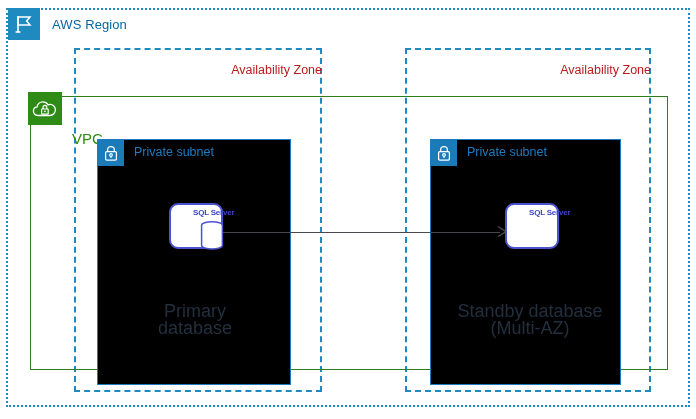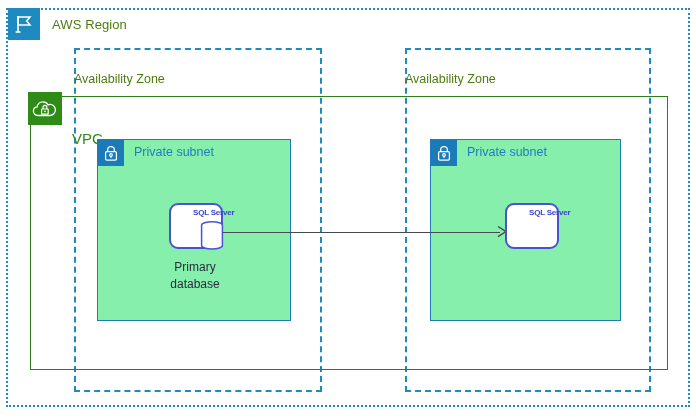--- a/index.html
+++ b/index.html
@@ -5,64 +5,64 @@
   html,body{margin:0;padding:0;}
   body{width:696px;height:419px;background:#ffffff;position:relative;
        font-family:"Liberation Sans",sans-serif;overflow:hidden;}
   #canvas{position:absolute;left:0;top:0;width:696px;height:419px;}
 
   
   .region-box{position:absolute;left:6px;top:8px;width:684px;height:399px;
       border:2px dotted #1f8ac0;box-sizing:border-box;}
   .region-icon{position:absolute;left:8px;top:8px;width:32px;height:32px;
       background:#1f8ac0;display:flex;align-items:center;justify-content:center;}
-  .region-label{position:absolute;left:52px;top:17px;font-size:13px;color:#4d7c0f;
+  .region-label{position:absolute;left:52px;top:17px;font-size:13px;color:#0369a1;
       letter-spacing:.1px;white-space:nowrap;}
 
   
   .az-box{position:absolute;top:48px;height:344px;
       border:2px dashed #1f8ac0;box-sizing:border-box;}
   .az-left{left:74px;width:248px;}
   .az-right{left:405px;width:246px;}
-  .az-label{position:absolute;top:72px;font-size:12.5px;color:#4d7c0f;
-      text-align:left;white-space:nowrap;}
+  .az-label{position:absolute;top:63px;font-size:12.5px;color:#b91c1c;
+      text-align:right;white-space:nowrap;}
   .az-label-left{left:74px;width:248px;}
   .az-label-right{left:405px;width:246px;}
 
   
   .vpc-box{position:absolute;left:30px;top:96px;width:638px;height:274px;
       border:1.5px solid #2e7d1e;box-sizing:border-box;background:transparent;}
   .vpc-icon{position:absolute;left:28px;top:92px;width:34px;height:33px;
       background:#2e8b16;display:flex;align-items:center;justify-content:center;}
   .vpc-label{position:absolute;left:72px;top:87px;font-size:15px;color:#2e8b16;
       white-space:nowrap;margin-top:43px;}
 
   
-  .subnet{position:absolute;top:139px;height:182px;background:#86efac;
+  .subnet{position:absolute;top:139px;height:246px;background:#000000;
       border:1.5px solid #1f7bbf;box-sizing:border-box;}
   .subnet-left{left:97px;width:194px;}
   .subnet-right{left:430px;width:191px;}
   .subnet-icon{position:absolute;top:0;left:0;width:26px;height:26px;
       background:#1b7bb9;display:flex;align-items:center;justify-content:center;}
   .subnet-label{position:absolute;top:5px;left:36px;font-size:12.5px;color:#1f7bbf;
       white-space:nowrap;}
 
   
   .sql-node{position:absolute;width:56px;height:48px;}
   .sql-rect{position:absolute;left:0;top:0;width:54px;height:46px;
       border:2px solid #4a52cf;border-radius:9px;background:#ffffff;box-sizing:border-box;}
   .sql-text{position:absolute;left:5px;top:5px;font-size:8px;color:#3b43c9;
       font-weight:bold;white-space:nowrap;letter-spacing:-.2px;padding-left:19px;}
   .sql-cyl{position:absolute;left:31px;top:18px;}
 
   .node-primary{left:169px;top:203px;}
   .node-standby{left:505px;top:203px;}
 
-  .db-caption{position:absolute;font-size:12px;color:#232f3e;text-align:center;
-      line-height:17px;}
+  .db-caption{position:absolute;font-size:18px;color:#232f3e;text-align:center;
+      line-height:17px;margin-top:44px;}
   .cap-primary{left:130px;top:259px;width:130px;}
   .cap-standby{left:455px;top:259px;width:150px;}
 
   
   .arrow-line{position:absolute;left:220px;top:231.5px;width:280px;height:0;
       border-top:1.4px solid #46494d;}
   .arrow-head{position:absolute;left:496px;top:225px;}
   .repl-label{position:absolute;left:313px;top:185px;width:104px;
       font-size:12.5px;color:#232f3e;text-align:center;line-height:17px;
       background:transparent;}
@@ -146,14 +146,18 @@
   </div>
   <div class="db-caption cap-primary">
     <span>Primary</span><br>
     <span>database</span>
   </div>
 
   <div class="sql-node node-standby">
     <div class="sql-rect"></div>
     <div class="sql-text">SQL Server</div>
   </div>
+  <div class="db-caption cap-standby">
+    <span>Standby database</span><br>
+    <span>(Multi-AZ)</span>
+  </div>
 
 </div>
 
 </body></html>

